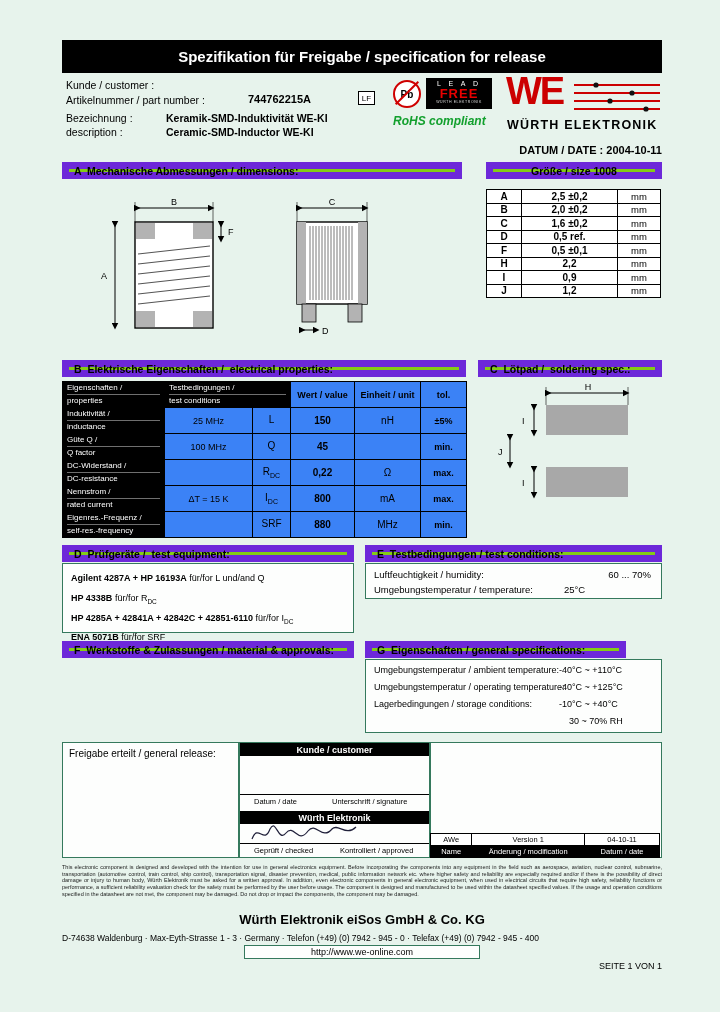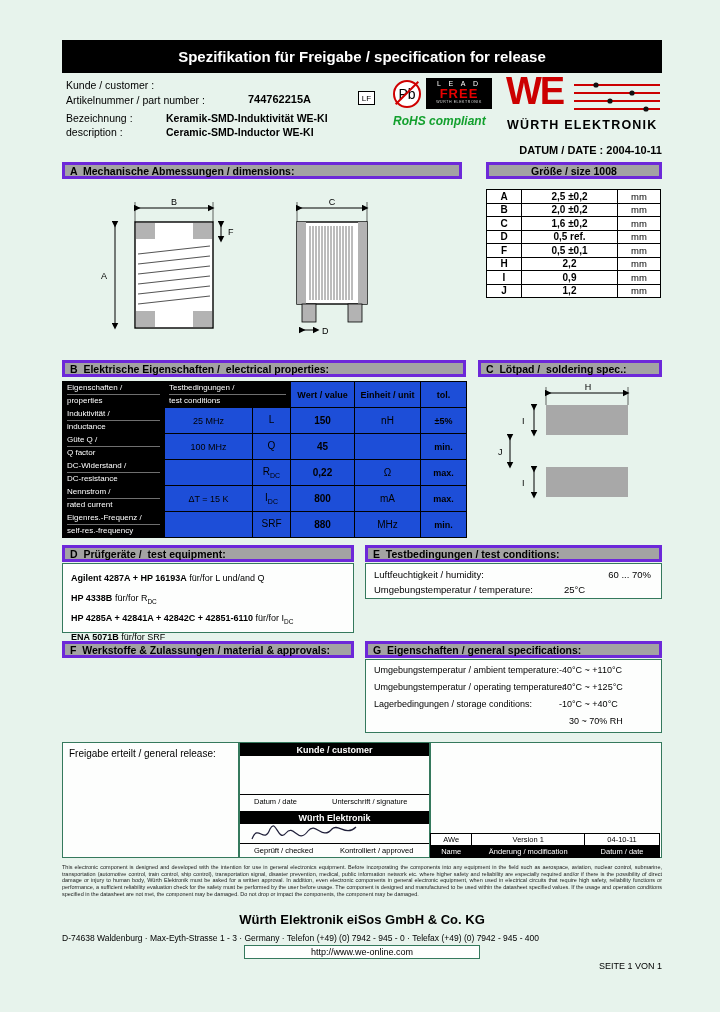--- a/index.html
+++ b/index.html
@@ -2,31 +2,31 @@
 <html><head>
 <meta charset="utf-8">
 <style>
   *{margin:0;padding:0;box-sizing:border-box}
   body{background:#b9c6bf}
   .page{position:relative;width:720px;height:1012px;background:#e7f3ec;font-family:"Liberation Sans",sans-serif;color:#000;overflow:hidden;margin:0 auto}
   .abs{position:absolute}
   .t{position:absolute;font-size:10.5px;white-space:pre}
   .b{font-weight:bold}
   .title{position:absolute;left:62px;top:40px;width:600px;height:33px;background:#000;color:#fff;display:flex;align-items:center;justify-content:center;font-size:15px;font-weight:bold}
-  .sech{position:absolute;height:17px;background:#a3a3a3;border:3px solid #6d28d9;font-size:10.5px;font-weight:bold;display:flex;align-items:center;padding:0 5px;white-space:pre}
+  .sech{position:absolute;height:17px;background:#84cc16;border:7px solid #6d28d9;font-size:10.5px;font-weight:bold;display:flex;align-items:center;padding:0 5px;white-space:pre}
   .box{position:absolute;background:#fdfefd;border:1px solid #35795d}
   .blkbar{position:absolute;background:#000;color:#fff;font-weight:bold;display:flex;align-items:center;justify-content:center}
   table{border-collapse:collapse}
   .dimt{position:absolute;left:486px;top:189px;background:#fff}
   .dimt td{border:1px solid #000;height:13.5px;text-align:center;font-size:10px;background:#fff;padding:0 2px}
   .dimt .d{width:35px;font-weight:bold}
   .dimt .v{width:96px;font-weight:bold}
   .dimt .u{width:43px;font-size:9.5px}
   .et{position:absolute;left:62px;top:381px;background:#fff}
-  .et td,.et th{border:1px solid #000;text-align:center;vertical-align:middle;background:#1d4ed8;padding:6px 2px;font-weight:normal}
+  .et td,.et th{border:1px solid #000;text-align:center;vertical-align:middle;background:#3b82f6;padding:6px 2px;font-weight:normal}
   .et .blk{background:#000;color:#fff;font-size:8px;text-align:left;padding:1px 4px;line-height:1.25}
   .et .blk .de{display:block;border-bottom:1px solid #6f6f6f;padding-bottom:1px}
   .et .blk .en{display:block;padding-top:1px}
   .et .hw{font-size:9px;font-weight:bold}
   .et .cond{font-size:9px;font-weight:normal;width:88px}
   .et .sym{font-size:10px;width:38px}
   .et .sym sub{font-size:7px}
   .et .val{font-size:10px;font-weight:bold;width:64px}
   .et .unit{font-size:10px;width:66px}
   .et .tol{font-size:9px;font-weight:bold;width:46px}
@@ -47,21 +47,21 @@
   <span class="t" style="left:66px;top:79px">Kunde / customer :</span>
   <span class="t" style="left:66px;top:94px">Artikelnummer / part number :</span>
   <span class="t b" style="left:248px;top:93px;font-size:11px">744762215A</span>
   <span class="t" style="left:358px;top:91px;width:17px;height:14px;border:1px solid #000;background:#fff;font-size:8px;display:flex;align-items:center;justify-content:center">LF</span>
   <span class="t" style="left:66px;top:112px">Bezeichnung :</span>
   <span class="t b" style="left:166px;top:112px">Keramik-SMD-Induktivität WE-KI</span>
   <span class="t" style="left:66px;top:126px">description :</span>
   <span class="t b" style="left:166px;top:126px">Ceramic-SMD-Inductor WE-KI</span>
 
   <div class="abs" style="left:393px;top:80px;width:28px;height:28px">
-    <div style="width:28px;height:28px;border:2.5px solid #cf0000;border-radius:50%;display:flex;align-items:center;justify-content:center;font-size:14px;font-weight:normal;background:#fff">Pb</div>
+    <div style="width:28px;height:28px;border:2.5px solid #cf0000;border-radius:50%;display:flex;align-items:center;justify-content:center;font-size:10px;font-weight:bold;background:#fff">Pb</div>
     <div style="position:absolute;left:-2px;top:12px;width:32px;height:0;border-top:2.5px solid #cf0000;transform:rotate(-45deg)"></div>
   </div>
 
   <div class="abs" style="left:426px;top:78px;width:66px;height:31px;background:#000;color:#fff;text-align:center;padding-top:2px">
     <div style="font-size:7px;letter-spacing:3px">L E A D</div>
     <div style="font-size:13px;font-weight:bold;color:#e80000;letter-spacing:1px;line-height:1">FREE</div>
     <div style="font-size:3.5px;letter-spacing:.6px;color:#ddd">WÜRTH ELEKTRONIK</div>
   </div>
 
   <span class="t b" style="left:393px;top:114px;color:#13a02e;font-style:italic;font-size:12px">RoHS compliant</span>
@@ -306,21 +306,21 @@
   <div class="sech" style="left:365px;top:545px;width:297px">E  Testbedingungen / test conditions:</div>
   <div class="box" style="left:365px;top:563px;width:297px;height:36px">
     <span class="t" style="left:8px;top:5px;font-size:9.5px">Luftfeuchtigkeit / humidity:</span>
     <span class="t" style="right:10px;top:5px;font-size:9.5px">60 ... 70%</span>
     <span class="t" style="left:8px;top:20px;font-size:9.5px">Umgebungstemperatur / temperature:</span>
     <span class="t" style="left:198px;top:20px;font-size:9.5px">25°C</span>
   </div>
 
   <div class="sech" style="left:62px;top:641px;width:292px">F  Werkstoffe &amp; Zulassungen / material &amp; approvals:</div>
 
-  <div class="sech" style="left:365px;top:641px;width:297px">G  Eigenschaften / general specifications:</div>
+  <div class="sech" style="left:365px;top:641px;width:261px">G  Eigenschaften / general specifications:</div>
   <div class="box" style="left:365px;top:659px;width:297px;height:74px">
     <span class="t" style="left:8px;top:5px;font-size:9px">Umgebungstemperatur / ambient temperature:</span>
     <span class="t" style="left:193px;top:5px;font-size:9px">-40°C ~ +110°C</span>
     <span class="t" style="left:8px;top:22px;font-size:9px">Umgebungstemperatur / operating temperature:</span>
     <span class="t" style="left:193px;top:22px;font-size:9px">-40°C ~ +125°C</span>
     <span class="t" style="left:8px;top:39px;font-size:9px">Lagerbedingungen / storage conditions:</span>
     <span class="t" style="left:193px;top:39px;font-size:9px">-10°C ~ +40°C</span>
     <span class="t" style="left:203px;top:56px;font-size:9px">30 ~ 70% RH</span>
   </div>
 

